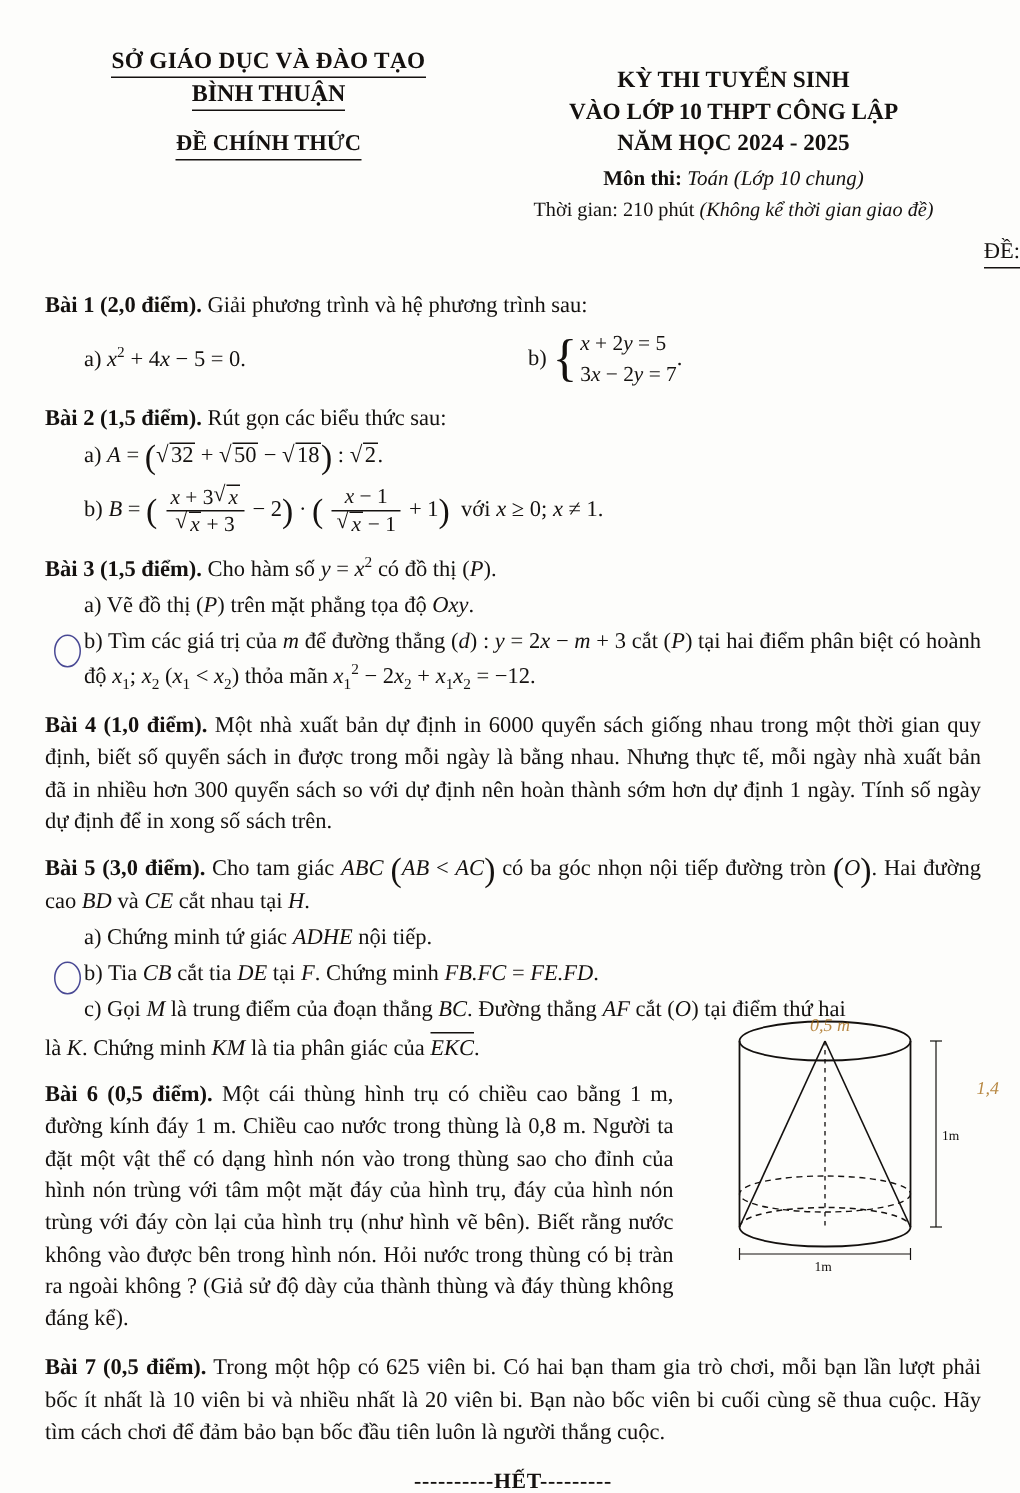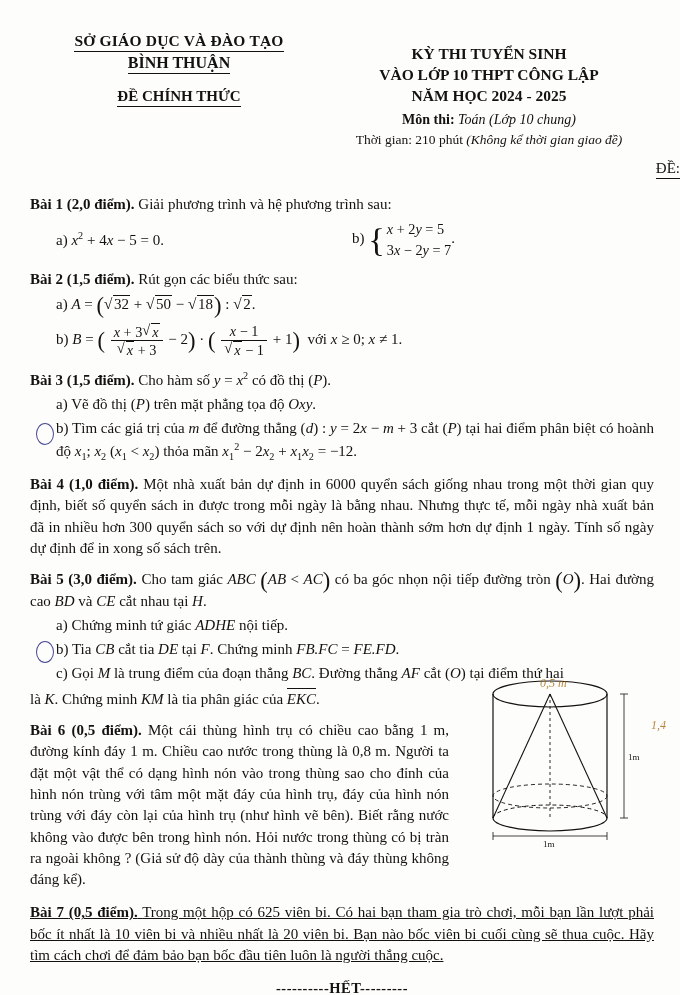--- a/index.html
+++ b/index.html
@@ -352,21 +352,21 @@
     <div class="sub-indent0 just">
       là <span class="mi">K</span>. Chứng minh <span class="mi">KM</span> là tia phân giác của <span class="ovl mi">EKC</span>.
     </div>
 
     <div class="q just q6block" style="margin-top:10px;">
       <span class="q-head">Bài 6</span>
       <span class="q-head pts">(0,5 điểm).</span>
       <span>Một cái thùng hình trụ có chiều cao bằng 1 m, đường kính đáy 1 m. Chiều cao nước trong thùng là 0,8 m. Người ta đặt một vật thể có dạng hình nón vào trong thùng sao cho đỉnh của hình nón trùng với tâm một mặt đáy của hình trụ, đáy của hình nón trùng với đáy còn lại của hình trụ (như hình vẽ bên). Biết rằng nước không vào được bên trong hình nón. Hỏi nước trong thùng có bị tràn ra ngoài không ? (Giả sử độ dày của thành thùng và đáy thùng không đáng kể).</span>
     </div>
 
-    <div class="q just" style="margin-top:12px;text-decoration:underline;">
+    <div class="q just" style="margin-top:12px;">
       <span class="q-head">Bài 7</span>
       <span class="q-head pts">(0,5 điểm).</span>
       <span>Trong một hộp có 625 viên bi. Có hai bạn tham gia trò chơi, mỗi bạn lần lượt phải bốc ít nhất là 10 viên bi và nhiều nhất là 20 viên bi. Bạn nào bốc viên bi cuối cùng sẽ thua cuộc. Hãy tìm cách chơi để đảm bảo bạn bốc đầu tiên luôn là người thắng cuộc.</span>
     </div>
 
     <div class="het">----------HẾT---------</div>
 
   </div>
 
   <div class="fig-wrap">

